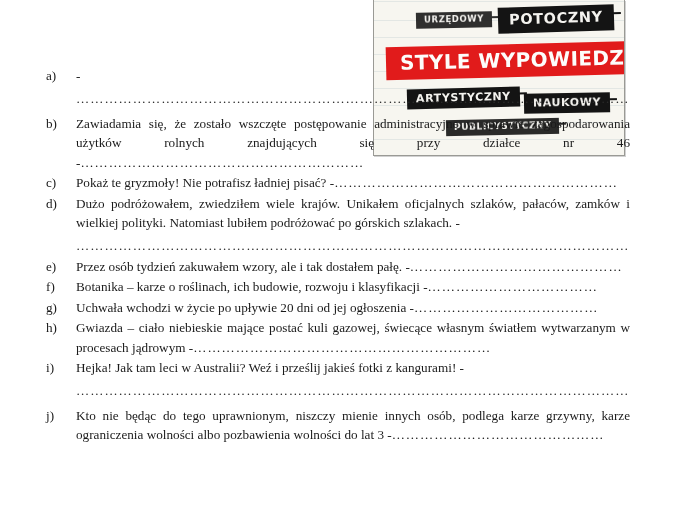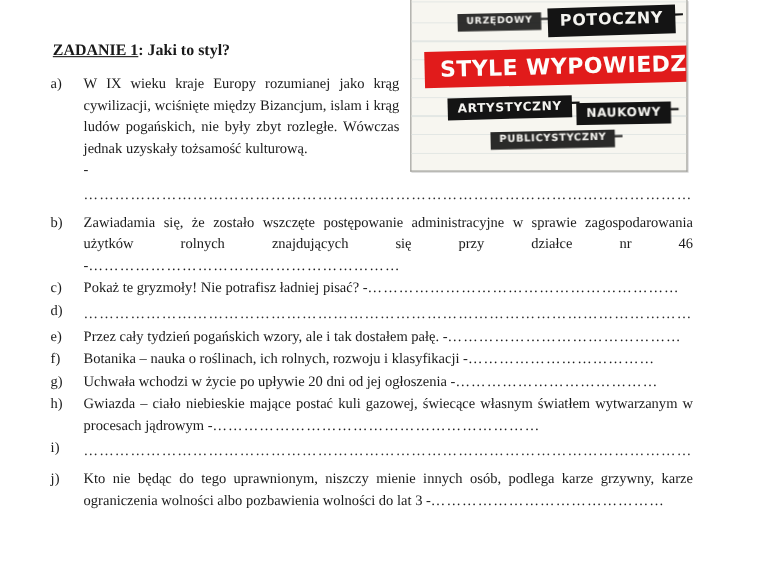--- a/index.html
+++ b/index.html
@@ -201,72 +201,72 @@
     <div class="illu-inner">
       <span class="tag tag-urzedowy">URZĘDOWY</span>
       <span class="tag tag-potoczny">POTOCZNY</span>
       <span class="tag tag-styl">STYLE WYPOWIEDZI</span>
       <span class="tag tag-artystyczny">ARTYSTYCZNY</span>
       <span class="tag tag-naukowy">NAUKOWY</span>
       <span class="tag tag-publicystyczny">PUBLICYSTYCZNY</span>
     </div>
   </div>
 
-  <div class="heading"><span class="u">ZADANIE 1</span><span>: Jaki to styl?</span></div>
 
   <div class="task-list">
 
     <div class="task-item narrow">
       <span class="marker">a)</span>
-      <div class="body">W IX wieku kraje Europy rozumianej jako krąg cywilizacji, wciśnięte między Bizancjum, islam i krąg ludów pogańskich, nie były zbyt rozległe. Wówczas jednak uzyskały tożsamość kulturową.</div>
       <div class="body nojustify">-</div>
       <div class="gap-sm"></div>
       <span class="leader full">……………………………………………………………………………………………………………</span>
       <div class="gap-md"></div>
     </div>
 
     <div class="task-item">
       <span class="marker">b)</span>
       <div class="body"><span>Zawiadamia się, że zostało wszczęte postępowanie administracyjne w sprawie zagospodarowania użytków rolnych znajdujących się przy działce nr 46 -</span><span class="inline-dots">……………………………………………………</span></div>
     </div>
 
     <div class="task-item">
       <span class="marker">c)</span>
       <div class="body nojustify"><span>Pokaż te gryzmoły! Nie potrafisz ładniej pisać? -</span><span class="inline-dots">……………………………………………………</span></div>
     </div>
 
     <div class="task-item">
       <span class="marker">d)</span>
+      <div class="body">Dużo podróżowałem, zwiedziłem wiele krajów. Unikałem oficjalnych szlaków, pałaców, zamków i wielkiej polityki. Natomiast lubiłem podróżować po górskich szlakach. -</div>
       <div class="gap-sm"></div>
       <span class="leader full">……………………………………………………………………………………………………………</span>
       <div class="gap-sm"></div>
     </div>
 
     <div class="task-item">
       <span class="marker">e)</span>
-      <div class="body nojustify"><span>Przez cały tydzień pogańskich wzory, ale i tak dostałem pałę. -</span><span class="inline-dots">………………………………………</span></div>
+      <div class="body nojustify"><span>Przez osób tydzień zakuwałem wzory, ale i tak dostałem pałę. -</span><span class="inline-dots">………………………………………</span></div>
     </div>
 
     <div class="task-item">
       <span class="marker">f)</span>
-      <div class="body nojustify"><span>Botanika – nauka o roślinach, ich rolnych, rozwoju i klasyfikacji -</span><span class="inline-dots">………………………………</span></div>
+      <div class="body nojustify"><span>Botanika – karze o roślinach, ich budowie, rozwoju i klasyfikacji -</span><span class="inline-dots">………………………………</span></div>
     </div>
 
     <div class="task-item">
       <span class="marker">g)</span>
       <div class="body nojustify"><span>Uchwała wchodzi w życie po upływie 20 dni od jej ogłoszenia -</span><span class="inline-dots">…………………………………</span></div>
     </div>
 
     <div class="task-item">
       <span class="marker">h)</span>
       <div class="body"><span>Gwiazda – ciało niebieskie mające postać kuli gazowej, świecące własnym światłem wytwarzanym w procesach jądrowym -</span><span class="inline-dots">………………………………………………………</span></div>
     </div>
 
     <div class="task-item">
       <span class="marker">i)</span>
+      <div class="body">Hejka! Jak tam leci w Australii? Weź i prześlij jakieś fotki z kangurami! -</div>
       <div class="gap-sm"></div>
       <span class="leader full">……………………………………………………………………………………………………………</span>
       <div class="gap-md"></div>
     </div>
 
     <div class="task-item">
       <span class="marker">j)</span>
       <div class="body"><span>Kto nie będąc do tego uprawnionym, niszczy mienie innych osób, podlega karze grzywny, karze ograniczenia wolności albo pozbawienia wolności do lat 3 -</span><span class="inline-dots">………………………………………</span></div>
     </div>
 

